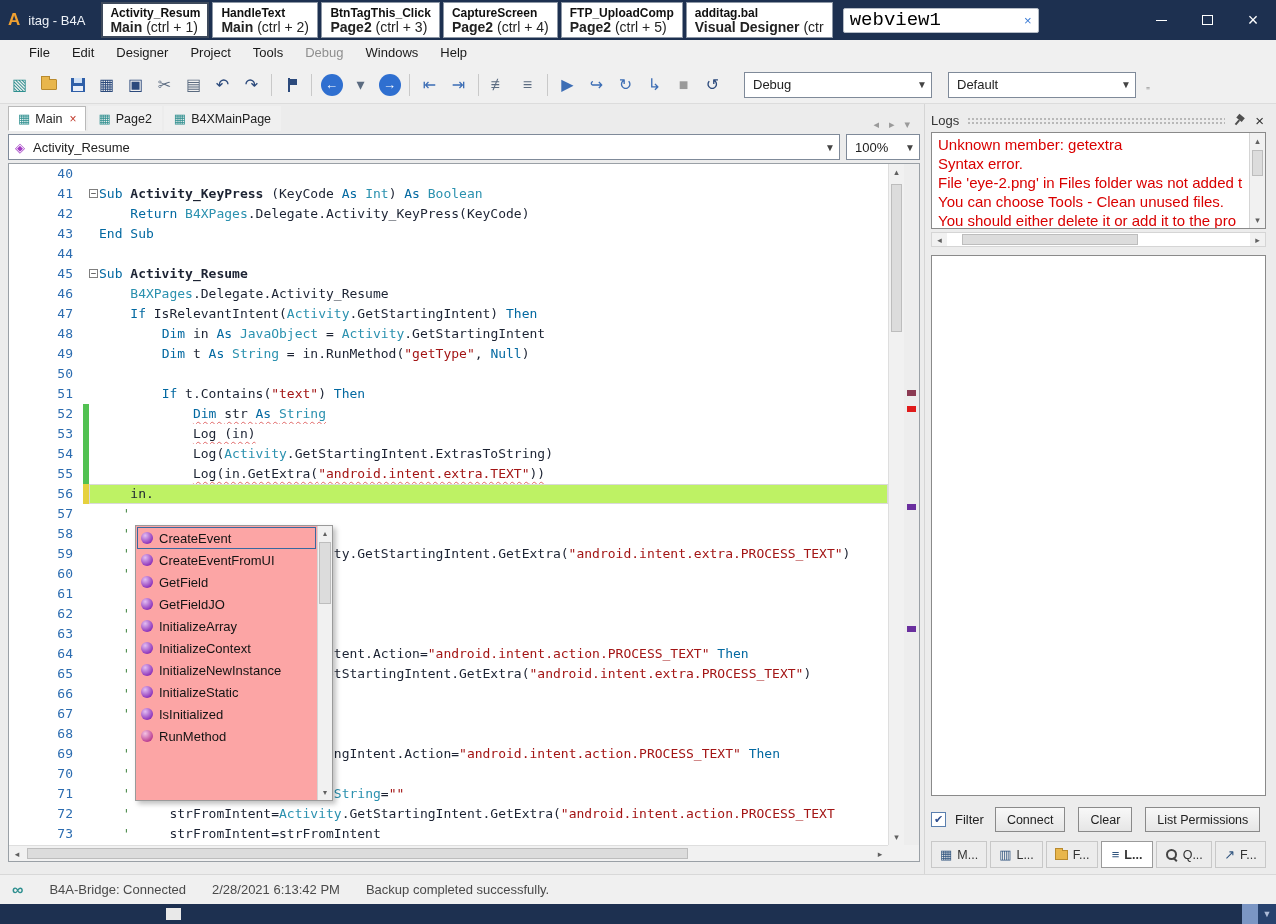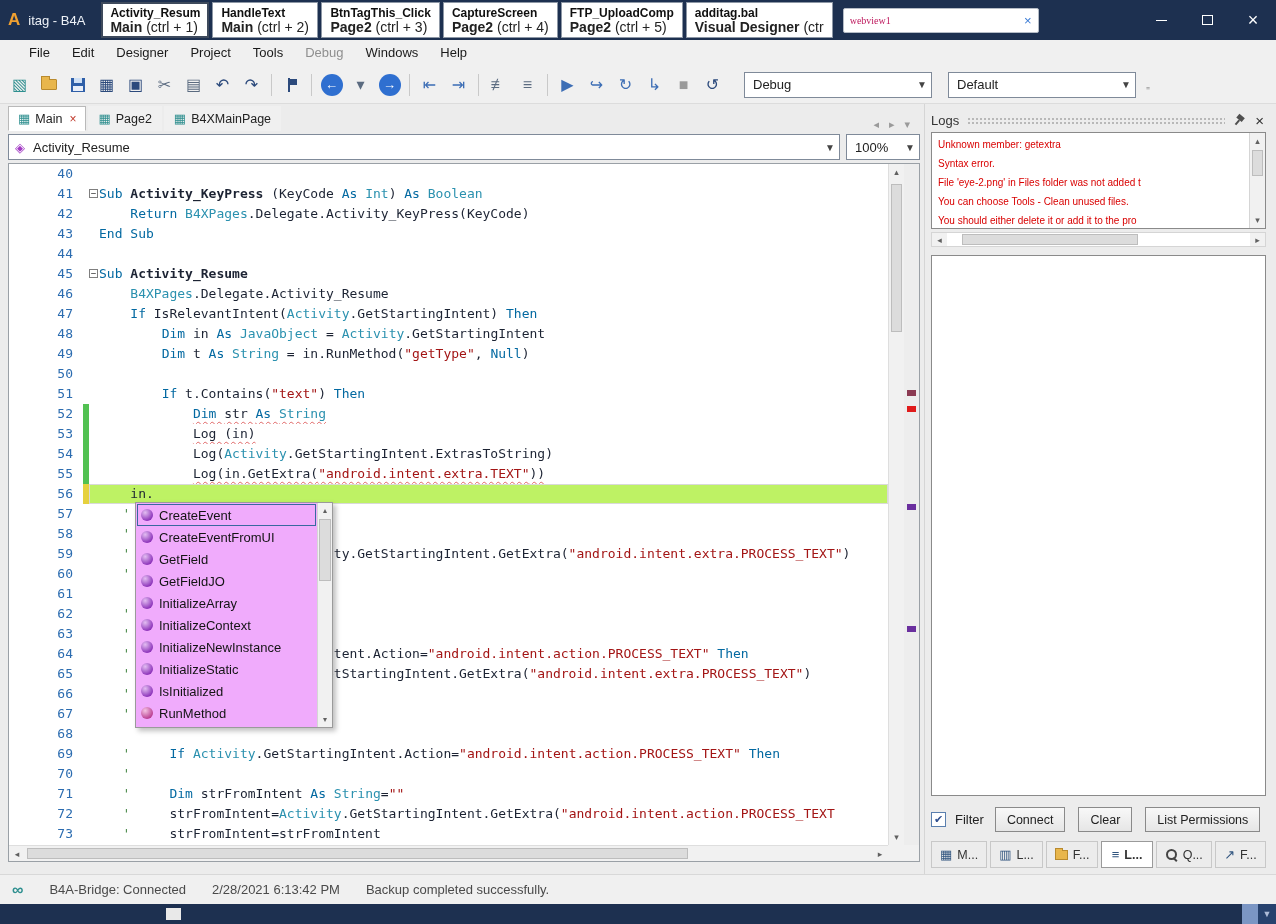--- a/index.html
+++ b/index.html
@@ -10,21 +10,21 @@
 
 .titlebar{height:40px;background:#1d3050;display:flex;align-items:center;padding-left:8px;flex:none}
 .logo{color:#f0a030;font-weight:bold;font-size:17px;margin-right:8px}
 .app-title{color:#eef2f8;font-size:13px;margin-right:16px;white-space:nowrap}
 .tb-tabs{display:flex;gap:3px;height:36px;align-items:stretch}
 .tb-tab{background:#fff;border:1px solid #8d97a5;padding:2px 8px;min-width:106px;cursor:default}
 .tb-tab.active{border:2px solid #3e4a5c;padding:1px 7px}
 .tb-tab-title{font-size:12px;font-weight:bold;color:#101010;line-height:16px;white-space:nowrap}
 .tb-tab-sub{font-size:14px;color:#222;line-height:13px;white-space:nowrap}
 .tb-search{margin-left:10px;width:196px;height:25px;background:#fff;border:1px solid #b5bcc6;border-radius:2px;display:flex;align-items:center;padding:0 6px}
-.tb-search input{border:0;outline:0;flex:1;font-size:10px;font-family:Liberation Serif, serif;color:#be185d;background:transparent;min-width:0}
+.tb-search input{border:0;outline:0;flex:1;font-size:19px;font-family:Liberation Mono, monospace;color:#000000;background:transparent;min-width:0}
 .tb-search .clear{color:#3a7bd5;font-size:13px}
 .win-controls{margin-left:auto;display:flex;height:100%}
 .win-btn{width:46px;display:flex;align-items:center;justify-content:center;color:#fff}
 .min-glyph{width:11px;height:1px;background:#fff;display:block}
 .max-glyph{width:11px;height:10px;border:1px solid #fff;display:block}
 .close-glyph{font-size:18px;line-height:1}
 
 
 .menubar{height:26px;background:#f0f0f0;display:flex;align-items:center;padding-left:18px;flex:none}
 .menu-item{padding:0 11px;font-size:13px;color:#1a1a1a;line-height:26px}
@@ -83,21 +83,21 @@
 .v-thumb{position:absolute;left:2px;right:2px;top:20px;height:148px;background:#dcdcdc;border:1px solid #bdbdbd}
 .mark-col{position:absolute;top:0;right:0;bottom:16px;width:15px;background:#ededed}
 .mark{position:absolute;left:3px;width:9px;height:6px}
 .h-scroll{position:absolute;left:0;bottom:0;right:31px;height:16px;background:#f1f1f1;border-top:1px solid #dedede;display:flex;align-items:stretch}
 .h-scroll .sb-btn{width:16px;height:100%}
 .h-track{flex:1;position:relative}
 .h-thumb{position:absolute;top:2px;bottom:2px;left:2px;width:78%;background:#dcdcdc;border:1px solid #bdbdbd}
 .sb-corner{position:absolute;right:0;bottom:0;width:31px;height:16px;background:#f1f1f1}
 
 
-.popup{position:absolute;left:126px;top:338px;width:198px;height:226px;background:#f0abfc;border:1px solid #9a9a9a;box-shadow:3px 3px 5px rgba(0,0,0,.25);display:flex;z-index:6}
+.popup{position:absolute;left:126px;top:361px;width:198px;height:276px;background:#fca5a5;border:1px solid #9a9a9a;box-shadow:3px 3px 5px rgba(0,0,0,.25);display:flex;z-index:6}
 .popup-list{flex:1;padding:1px;overflow:hidden}
 .popup-item{height:22px;display:flex;align-items:center;gap:6px;padding:0 3px;border:1px solid transparent}
 .popup-item.sel{border-color:#39699f}
 .pi-icon{width:12px;height:12px;border-radius:50%;background:radial-gradient(circle at 35% 30%,#e3bdf2,#8a2fb8 75%);flex:none}
 .pi-icon.pink{background:radial-gradient(circle at 35% 30%,#f4c3e3,#b83a8f 75%)}
 .popup-item .lbl{font-size:13px;color:#141414;white-space:nowrap}
 .popup-sb{width:15px;background:#f1f1f1;border-left:1px solid #d5d5d5;position:relative}
 .popup-sb .sb-btn{height:15px;font-size:8px}
 .popup-sb .bottom{position:absolute;bottom:0;left:0;right:0}
 .popup-thumb{position:absolute;left:1px;right:1px;top:16px;height:62px;background:#dcdcdc;border:1px solid #bdbdbd}
@@ -106,21 +106,21 @@
 .side-panel{width:352px;flex:none;display:flex;flex-direction:column;padding:4px 10px 0 6px;background:#ececec;border-left:1px solid #d5d5d5}
 .logs-header{height:24px;display:flex;align-items:center;gap:6px;flex:none}
 .logs-title{font-size:13px;color:#333}
 .grip{flex:1;height:7px;margin:0 2px;background-image:radial-gradient(#b8b8b8 1px,transparent 1.3px);background-size:4px 4px}
 .pin-icon{width:12px;height:13px;position:relative;transform:rotate(40deg)}
 .pin-icon::before{content:"";position:absolute;left:2px;top:1px;width:7px;height:5px;background:#4f4f4f}
 .pin-icon::after{content:"";position:absolute;left:5px;top:6px;width:2px;height:6px;background:#4f4f4f}
 .logs-close{font-size:15px;color:#333;line-height:1;margin-left:4px;margin-right:2px}
 .log-box{height:97px;background:#fff;border:1px solid #8a8a8a;position:relative;flex:none;overflow:hidden}
 .log-lines{position:absolute;top:2px;left:6px;right:18px;bottom:0;overflow:hidden}
-.log-line{font-size:10px;line-height:19px;color:#d90000;white-space:nowrap}
+.log-line{font-size:15px;line-height:19px;color:#d90000;white-space:nowrap}
 .log-sb{position:absolute;top:0;right:0;bottom:0;width:16px;background:#f1f1f1;border-left:1px solid #d5d5d5}
 .log-sb .thumb{position:absolute;left:2px;right:2px;top:17px;height:26px;background:#dcdcdc;border:1px solid #bdbdbd}
 .log-sb .bottom{position:absolute;bottom:0;left:0;right:0}
 .panel-hscroll{height:15px;margin-top:3px;background:#f1f1f1;border:1px solid #d5d5d5;display:flex;flex:none}
 .panel-hscroll .sb-btn{width:15px;height:100%}
 .ph-track{flex:1;position:relative;background:#fff}
 .ph-thumb{position:absolute;top:1px;bottom:1px;left:5%;width:58%;background:#dcdcdc;border:1px solid #bdbdbd}
 .empty-box{flex:1;margin-top:8px;background:#fff;border:1px solid #8a8a8a;min-height:0}
 .panel-footer{flex:none;display:flex;align-items:center;gap:9px;padding:11px 0 9px}
 .cb{width:15px;height:15px;background:#fff;border:1px solid #5a7fae;display:flex;align-items:center;justify-content:center;font-size:11px;color:#2f4f8f;flex:none}

